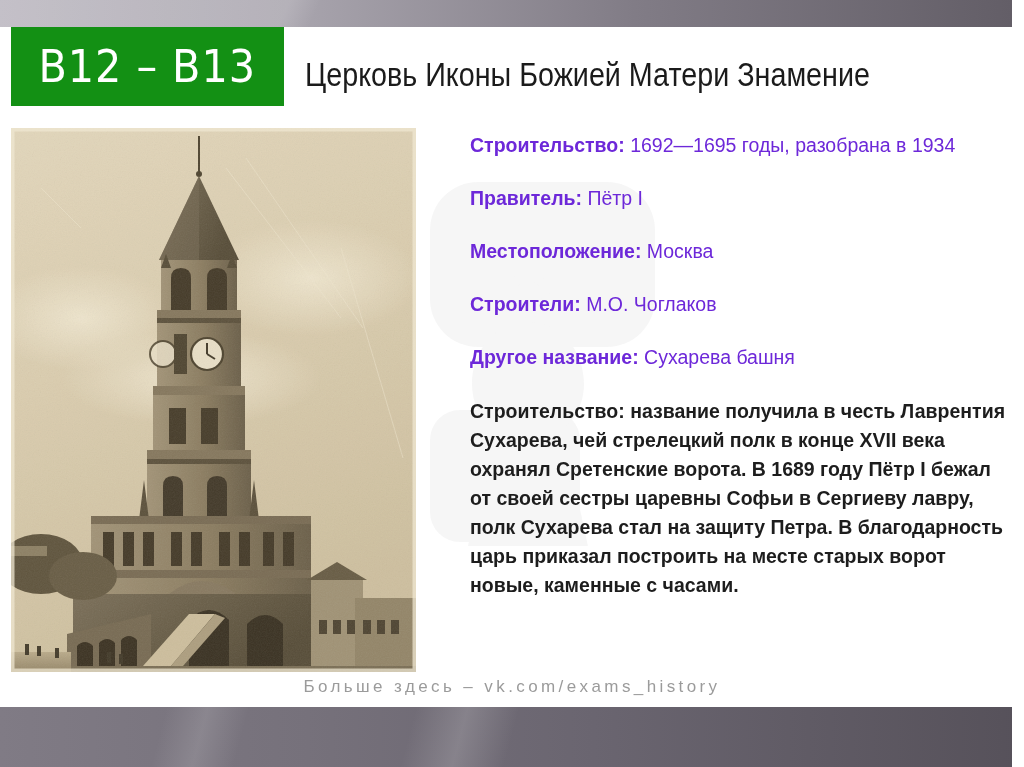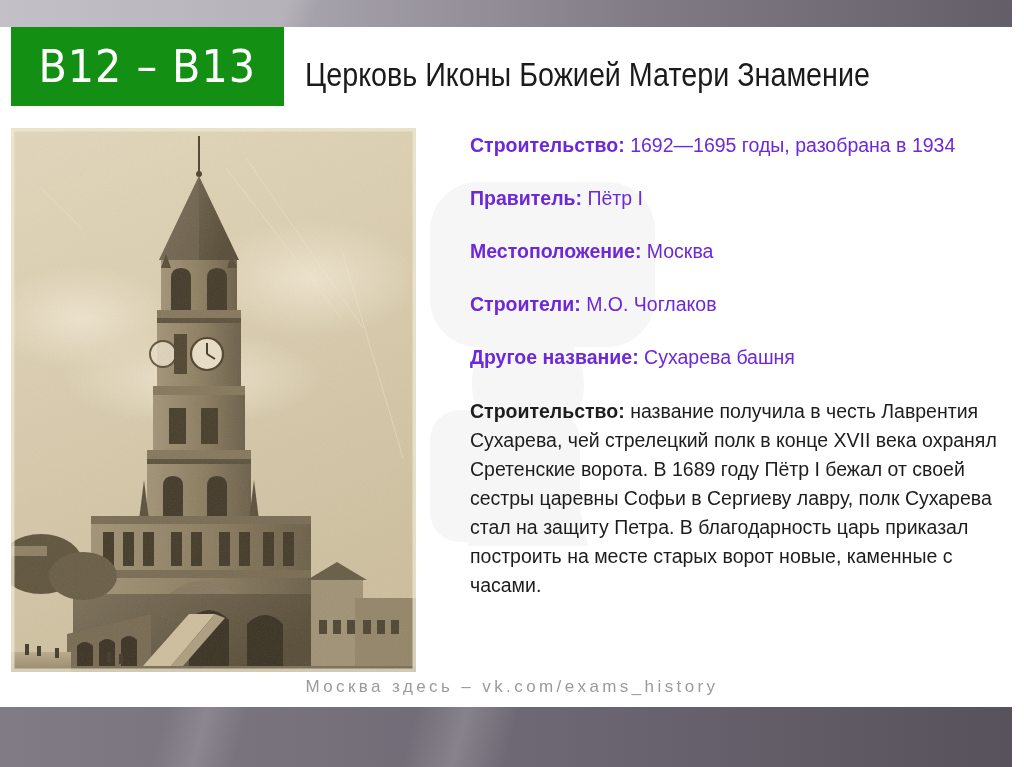--- a/index.html
+++ b/index.html
@@ -119,21 +119,21 @@
   .fact .k { font-weight: bold; }
   .fact .v { font-weight: normal; }
 
   .note {
     color: #1d1d1d;
     font-size: 19.5px;
     line-height: 29px;
     margin: 0;
   }
   .note .k { font-weight: bold; }
-  .note .v { font-weight: normal; }
+  .note .v { font-weight: bold; }
 
   
   .footer-link {
     position: absolute;
     left: 0; top: 677px;
     width: 1024px;
     text-align: center;
     color: #9b9b9b;
     font-size: 17px;
     letter-spacing: 3.4px;
@@ -341,17 +341,17 @@
       <span class="v">Сухарева башня</span>
     </p>
 
     <p class="note">
       <span class="k">Строительство:</span>
       <span class="v">название получила в честь Лаврентия Сухарева, чей стрелецкий полк в конце XVII века охранял Сретенские ворота. В 1689 году Пётр I бежал от своей сестры царевны Софьи в Сергиеву лавру, полк Сухарева стал на защиту Петра. В благодарность царь приказал построить на месте старых ворот новые, каменные с часами.</span>
     </p>
 
   </div>
 
-  <div class="footer-link">Москва здесь – vk.com/exams_history</div>
+  <div class="footer-link">Больше здесь – vk.com/exams_history</div>
 
   <div class="bar-bottom"></div>
 
 </div>
 
 </body></html>

